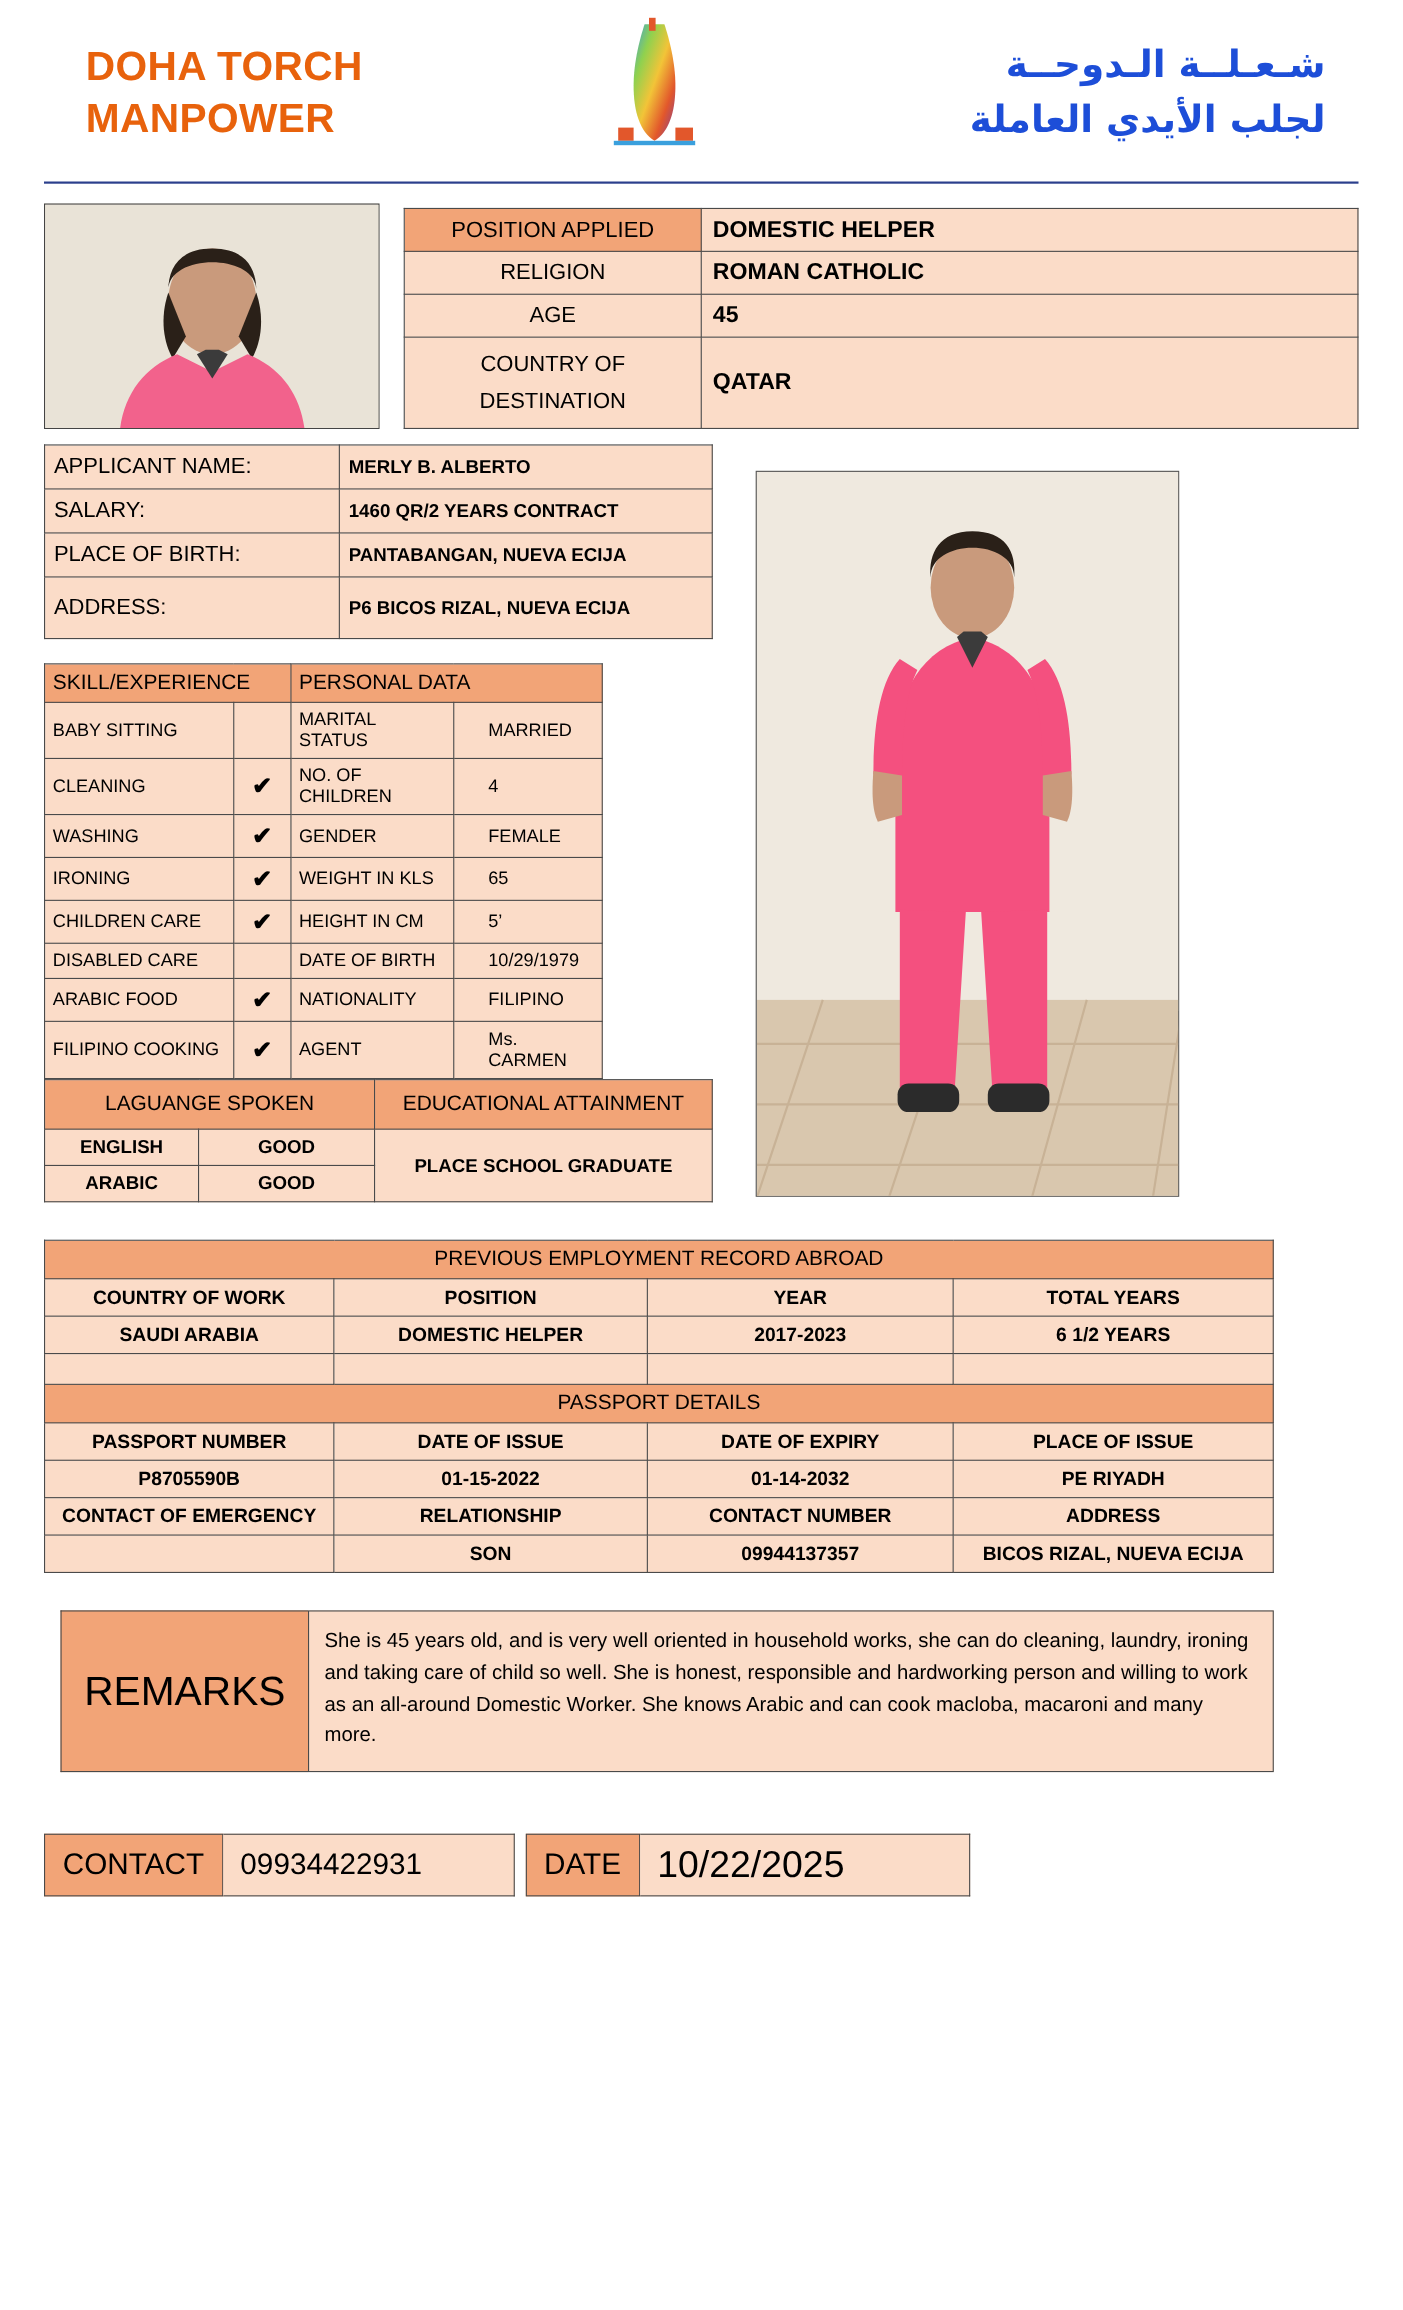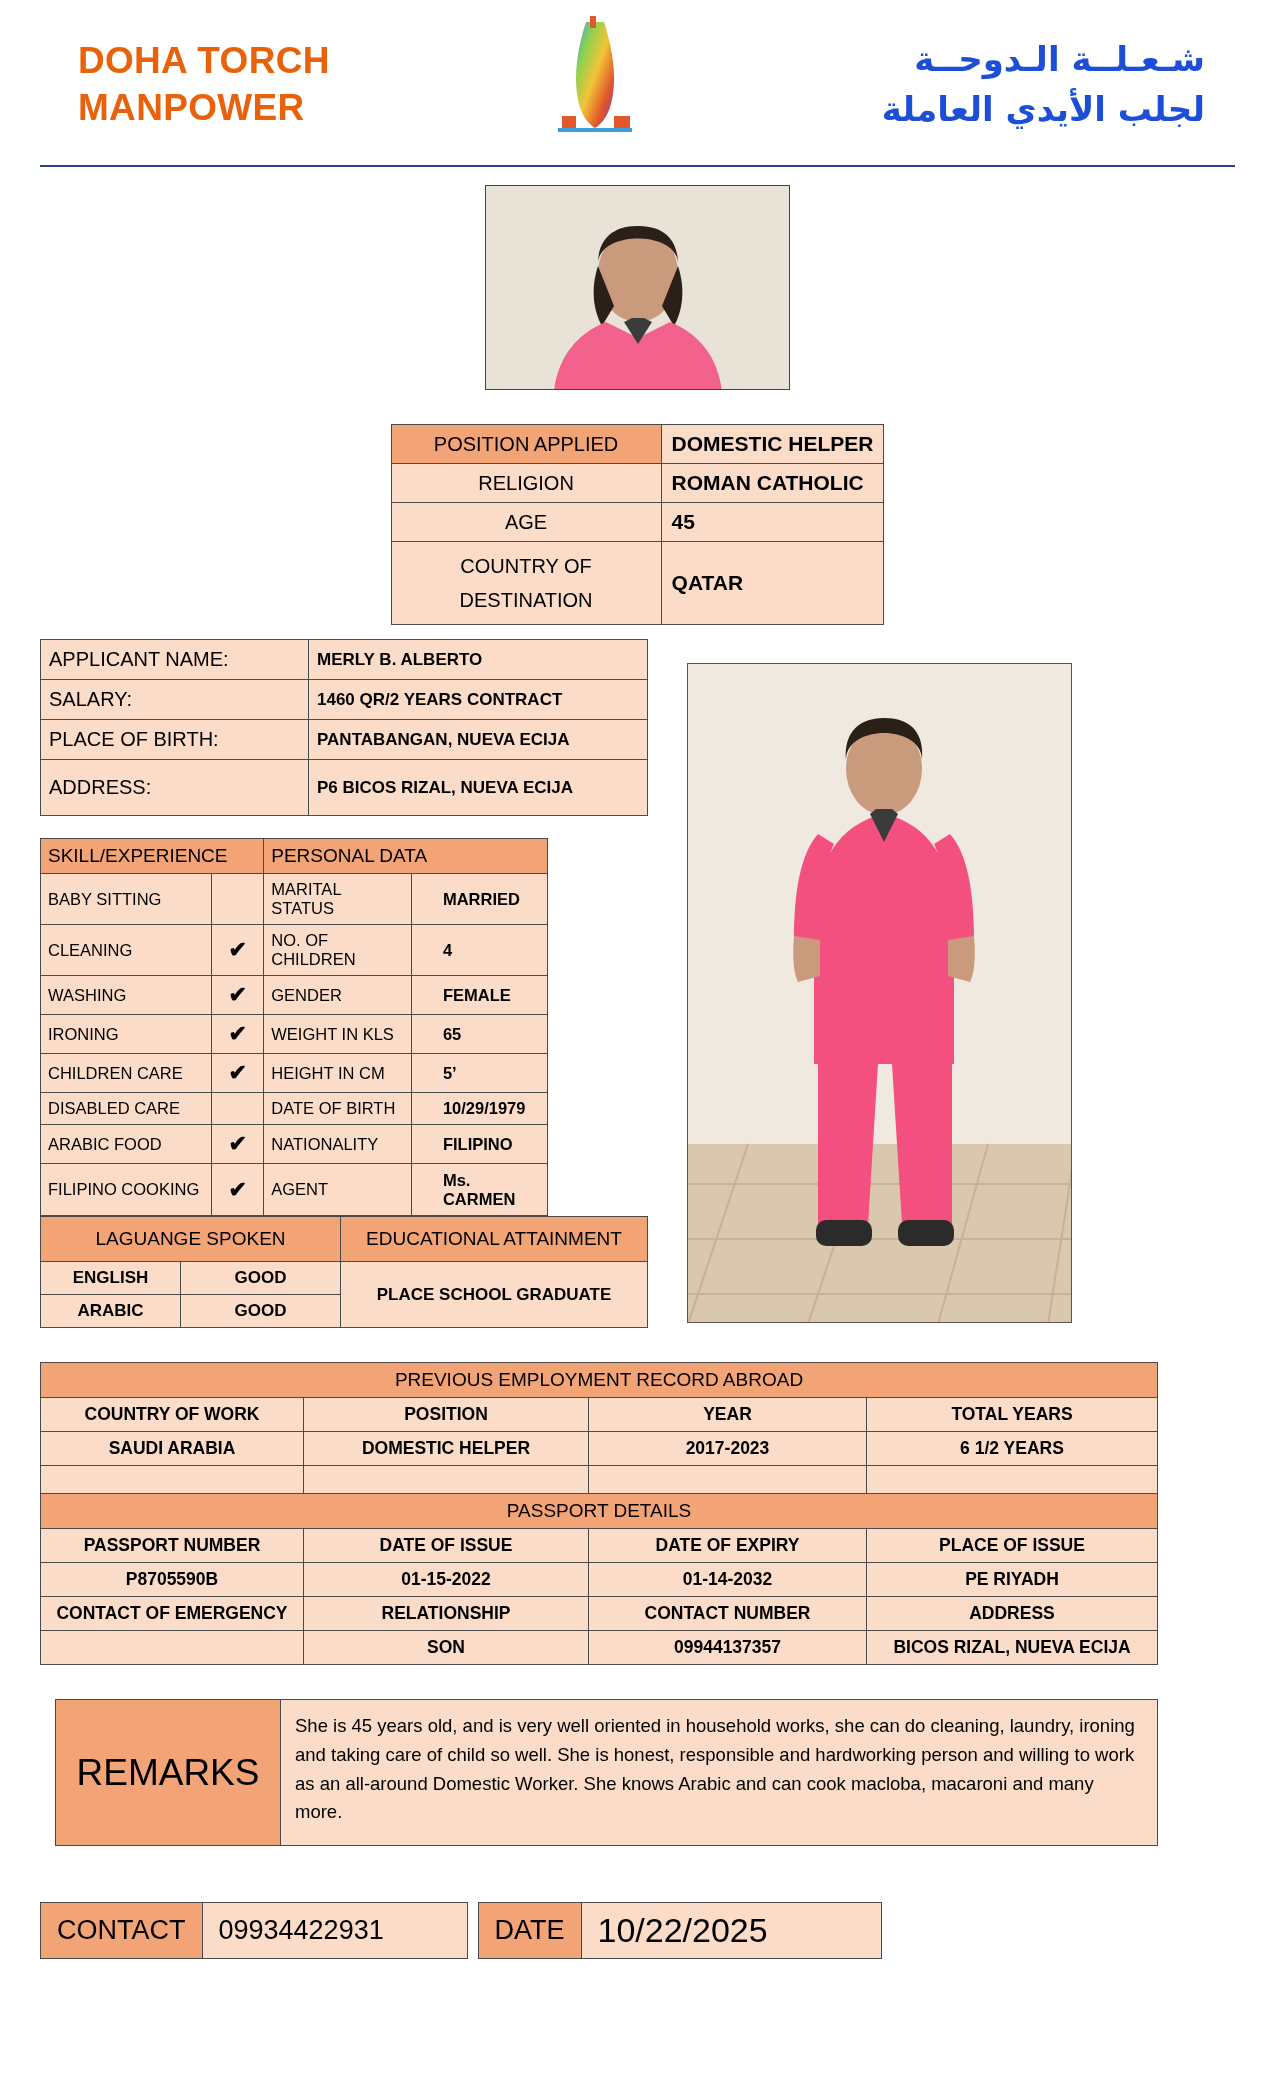--- a/index.html
+++ b/index.html
@@ -23,21 +23,21 @@
   .arabic { flex:1; text-align:right; color:#1d4ed8; font-weight:bold; font-size:34px; line-height:1.45; direction:rtl; padding-right:10px; font-family:"DejaVu Sans", sans-serif; }
   .hr-blue { border-top:2px solid #2b3f8c; margin:0 0 18px 0; }
 
   
   table { border-collapse:collapse; }
   .cellborder td, .cellborder th { border:1px solid #4a4a4a; }
   .pk { background:#FBDCC8; }   
   .or { background:#F2A477; }
 
   
-  .top-sec { display:flex; align-items:center; gap:34px;flex-direction:column; }
+  .top-sec { display:flex; align-items:flex-end; gap:22px; }
   .photo-head {
     width:305px; height:205px; border:1px solid #444; background:#e7e2d6;
     position:relative; overflow:hidden; flex:none;
   }
   .pos-table { flex:1; }
   .pos-table td.k { text-align:center; font-size:20px; padding:7px 6px; }
   .pos-table td.v { font-size:21px; font-weight:bold; padding:7px 10px; background:#FBDCC8;}
 
   
   .mid-sec { display:flex; gap:37px; margin-top:14px; align-items:center; }
@@ -45,21 +45,21 @@
   .app-table { width:608px; }
   .app-table td.k { width:268px; font-size:20px; padding:8px 8px; background:#FBDCC8;}
   .app-table td.v { font-size:17px; font-weight:bold; padding:8px 8px; background:#FBDCC8;}
 
   .body-photo { width:385px; height:660px; border:1px solid #555; background:#efe9df; position:relative; overflow:hidden; flex:none; margin-top:18px;}
 
   
   .skills { width:508px; margin-top:22px; }
   .skills td { font-size:16.5px; padding:6px 7px; background:#FBDCC8; }
   .skills td.chk { width:52px; text-align:center; font-size:22px; font-weight:bold; }
-  .skills td.b { font-weight:bold;padding-left:31px; }
+  .skills td.b { font-weight:normal;padding-left:31px; }
   .skills td.hdr { background:#F2A477; font-size:19px; padding:6px 7px; }
 
   .lang { width:608px; margin-top:0px; }
   .lang td { font-size:17px; padding:6px 7px; background:#FBDCC8; }
   .lang td.hdr { background:#F2A477; font-size:19px; text-align:center; padding:6px; }
   .lang td.b { font-weight:bold; text-align:center; }
 
   
   .emp { width:1118px; margin-top:34px;padding-left:36px; }
   .emp td { font-size:17px; padding:6px 6px; text-align:center; background:#FBDCC8; }

